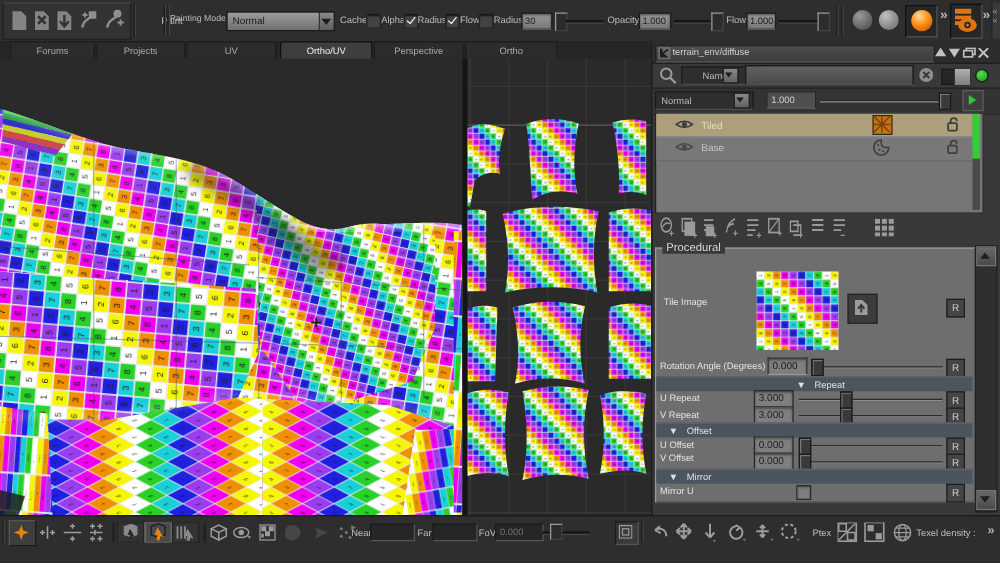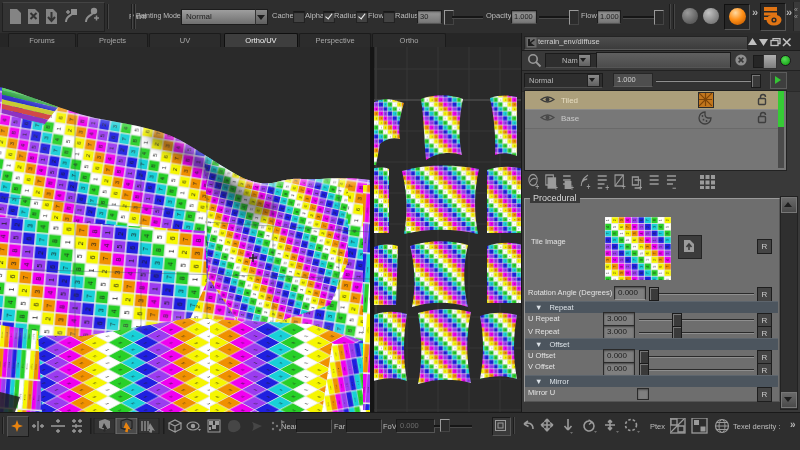--- a/index.html
+++ b/index.html
@@ -598,21 +598,21 @@
   <svg class="abs" style="left:160px;top:206px" width="14" height="14" viewBox="0 0 14 14">
         <path d="M2 1 h6 l4 4 v8 h-10 z" fill="#9b9b9b"></path>
         <path d="M7 11 V5.5 M4.5 8 L7 5 l2.5 3" stroke="#3c3c3c" stroke-width="1.6" fill="none"></path>
       </svg>
   <div class="rbtn" style="left:235px;top:206px;">R</div>
   <div class="plbl" style="left:6px;top:255px;">Rotation Angle (Degrees)</div>
   <div class="pinp" style="left:92px;top:253px;">0.000</div>
   <div class="ptrack" style="left:128px;top:260px;width:104px;"></div>
   <div class="pthumb" style="left:127px;top:254px;"></div>
   <div class="rbtn" style="left:235px;top:254px;">R</div>
-  <div class="hdr" style="top:268px;"><span style="margin-left:10px;">▼</span><span style="margin-left:7px;">Repeat</span></div>
+  <div class="hdr" style="top:268px;text-align:center;"><span style="margin-left:10px;">▼</span><span style="margin-left:7px;">Repeat</span></div>
   <div class="plbl" style="left:6px;top:281px;">U Repeat</div>
   <div class="pinp" style="left:81px;top:279px;">3.000</div>
   <div class="ptrack" style="left:117px;top:286px;width:115px;"></div>
   <div class="pthumb" style="left:150px;top:280px;"></div>
   <div class="rbtn" style="left:235px;top:280px;">R</div>
   <div class="plbl" style="left:6px;top:294px;">V Repeat</div>
   <div class="pinp" style="left:81px;top:292px;">3.000</div>
   <div class="ptrack" style="left:117px;top:299px;width:115px;"></div>
   <div class="pthumb" style="left:150px;top:293px;"></div>
   <div class="rbtn" style="left:235px;top:293px;">R</div>

